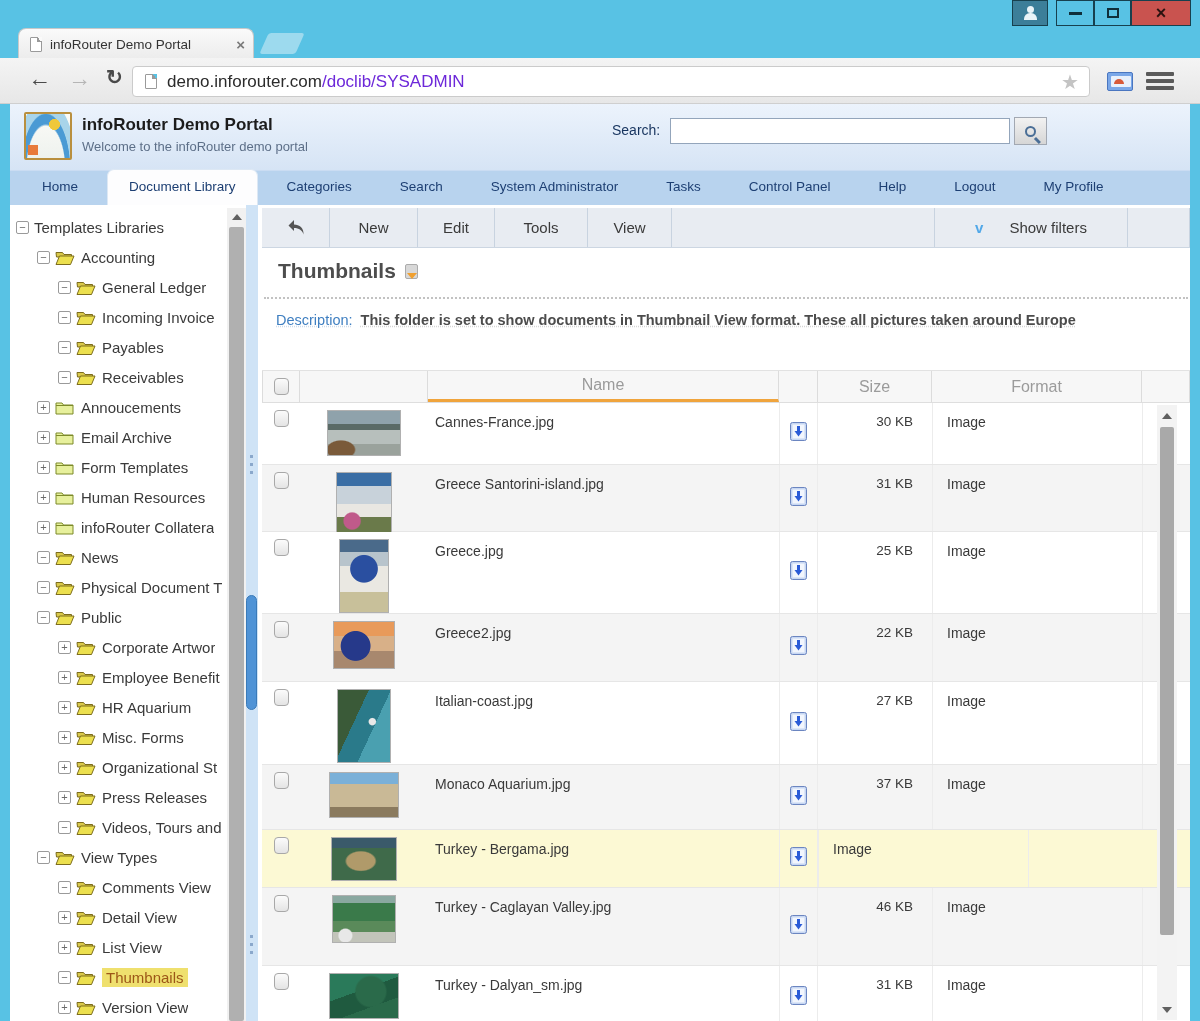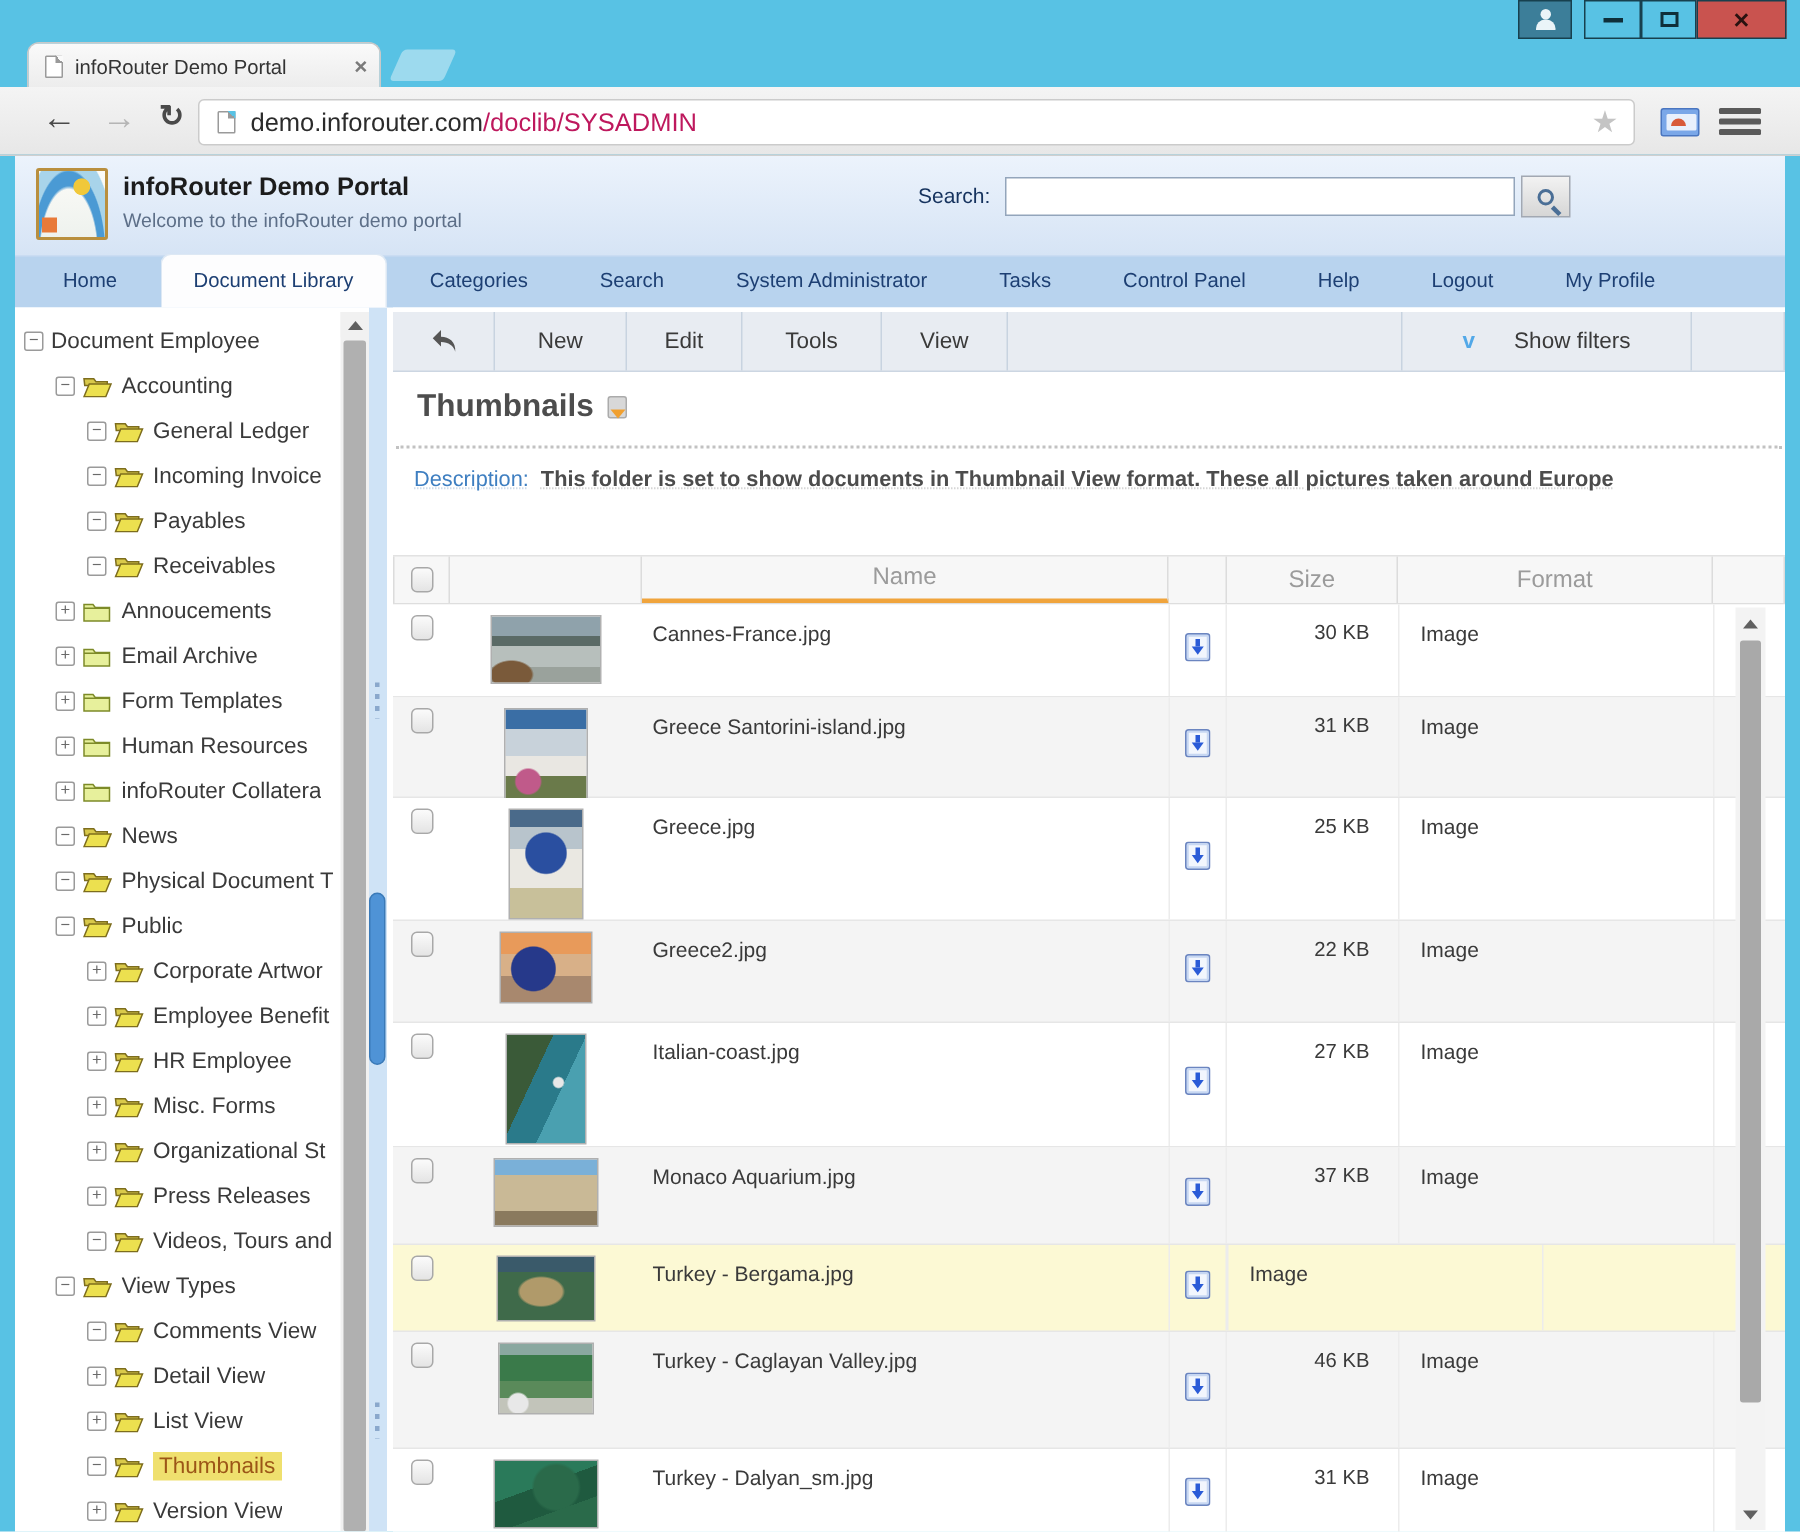--- a/index.html
+++ b/index.html
@@ -37,21 +37,21 @@
   .tab .doc-icon::after { background:linear-gradient(225deg,#fafafa 50%,#9a9a9a 50%); }
 
   .btoolbar { position:absolute; left:0; right:0; top:58px; height:46px;
     background:linear-gradient(#f4f4f4,#e7e7e7); border-bottom:1px solid #cfcfcf; }
   .nav-arrow { position:absolute; top:7px; font-size:23px; font-weight:bold; color:#4a4a4a; cursor:pointer; }
   .arrow-fwd { color:#b5b5b5; }
   .omnibox { position:absolute; left:132px; top:8px; width:958px; height:31px; background:#fff;
     border:1px solid #cbcbcb; border-radius:4px; display:flex; align-items:center;
     padding:0 10px 0 12px; gap:10px; }
   .url { font-size:17px; color:#2b2b2b; flex:1; white-space:nowrap; overflow:hidden; }
-  .url .path { color:#be185d;margin-top:40px; }
+  .url .path { color:#6d28d9;margin-top:40px; }
   .star { color:#c4c4c4; font-size:20px; cursor:pointer; }
   .ext-btn { position:absolute; left:1103px; top:9px; width:34px; height:28px; cursor:pointer;
     display:flex; align-items:center; justify-content:center; }
   .ext-folder { width:26px; height:19px; background:#7aa7e8; border:1px solid #4a76c0;
     border-radius:2px; position:relative; }
   .ext-folder::before { content:''; position:absolute; left:3px; top:3px; width:20px; height:11px;
     background:#e8f0fc; border-radius:1px; }
   .ext-folder::after { content:''; position:absolute; left:6px; top:6px; width:10px; height:5px;
     border-radius:5px 5px 0 0; background:#d85a3a; }
   .menu-btn { position:absolute; left:1146px; top:11px; width:28px; height:24px; cursor:pointer;
@@ -260,21 +260,21 @@
         <div class="nav-item">Control Panel</div>
         <div class="nav-item">Help</div>
         <div class="nav-item">Logout</div>
         <div class="nav-item">My Profile</div>
       </div>
 
     <div class="sidebar">
       <div class="tree" id="tree">
           <div class="tree-item" style="padding-left: 6px;">
             <span class="toggle">−</span>
-            <span class="tlabel">Document Employee</span>
+            <span class="tlabel">Templates Libraries</span>
           </div>
           <div class="tree-item" style="padding-left: 27px;">
             <span class="toggle">−</span>
             <span class="ticon">
               <svg width="20" height="15" viewBox="0 0 20 15">
                 <path d="M1 2.5 h6.5 l1.5 2 h7.5 v2.5 h-15 z" fill="#d9c94a" stroke="#7d6d1d"></path>
                 <path d="M4.5 6 h14.5 l-3.5 8.5 H1 z" fill="#ece04f" stroke="#7d6d1d"></path>
               </svg>
             </span>
             <span class="tlabel">Accounting</span>
@@ -420,21 +420,21 @@
             <span class="tlabel">Employee Benefit</span>
           </div>
           <div class="tree-item" style="padding-left: 48px;">
             <span class="toggle">+</span>
             <span class="ticon">
               <svg width="20" height="15" viewBox="0 0 20 15">
                 <path d="M1 2.5 h6.5 l1.5 2 h7.5 v2.5 h-15 z" fill="#d9c94a" stroke="#7d6d1d"></path>
                 <path d="M4.5 6 h14.5 l-3.5 8.5 H1 z" fill="#ece04f" stroke="#7d6d1d"></path>
               </svg>
             </span>
-            <span class="tlabel">HR Employee</span>
+            <span class="tlabel">HR Aquarium</span>
           </div>
           <div class="tree-item" style="padding-left: 48px;">
             <span class="toggle">+</span>
             <span class="ticon">
               <svg width="20" height="15" viewBox="0 0 20 15">
                 <path d="M1 2.5 h6.5 l1.5 2 h7.5 v2.5 h-15 z" fill="#d9c94a" stroke="#7d6d1d"></path>
                 <path d="M4.5 6 h14.5 l-3.5 8.5 H1 z" fill="#ece04f" stroke="#7d6d1d"></path>
               </svg>
             </span>
             <span class="tlabel">Misc. Forms</span>

